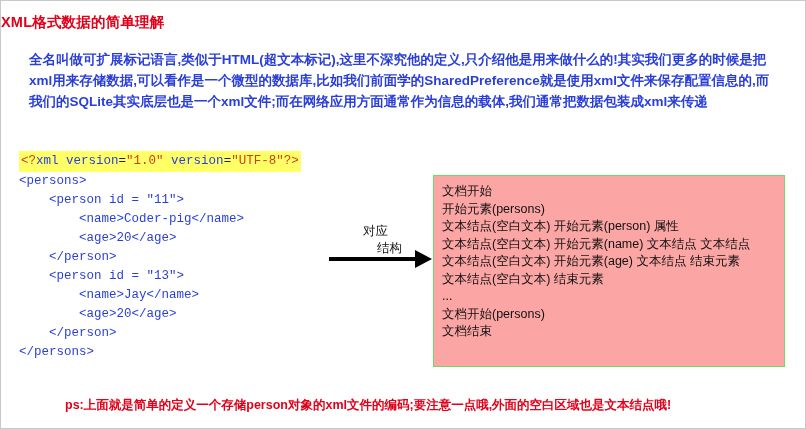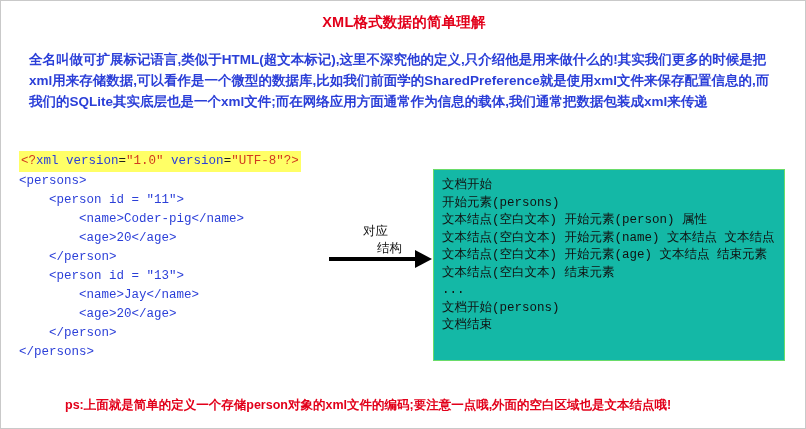--- a/index.html
+++ b/index.html
@@ -18,21 +18,21 @@
     width: 806px;
     height: 429px;
     box-sizing: border-box;
     border: 1px solid #c9c9c9;
   }
   .title {
     position: absolute;
     top: 12px;
     left: 0;
     width: 806px;
-    text-align: center;
+    text-align: left;
     font-size: 14.5px;
     font-weight: bold;
     color: #e2001a;
     letter-spacing: 0.2px;
   }
   .intro {
     position: absolute;
     top: 48px;
     left: 28px;
     width: 752px;
@@ -101,31 +101,30 @@
   }
   .arrow-label div { white-space: nowrap; }
   .arrow-label .l2 {
     margin-left: 14px;
   }
 
   
   .green-box {
     position: absolute;
     left: 432px;
-    top: 168px;
+    top: 174px;
     width: 352px;
     height: 192px;
-    background: #14b8a6;
+    background: #fca5a5;
     border: 1px solid #6adc6a;
     box-sizing: border-box;
     padding: 7px 8px 0 8px;
     font-size: 12.5px;
     line-height: 17.5px;
     color: #111;
-    font-family: Liberation Mono, monospace;
   }
   .green-box .line { white-space: normal; }
 
   .ps {
     position: absolute;
     left: 28px;
     top: 396px;
     font-size: 12.5px;
     font-weight: bold;
     color: #e2001a;

